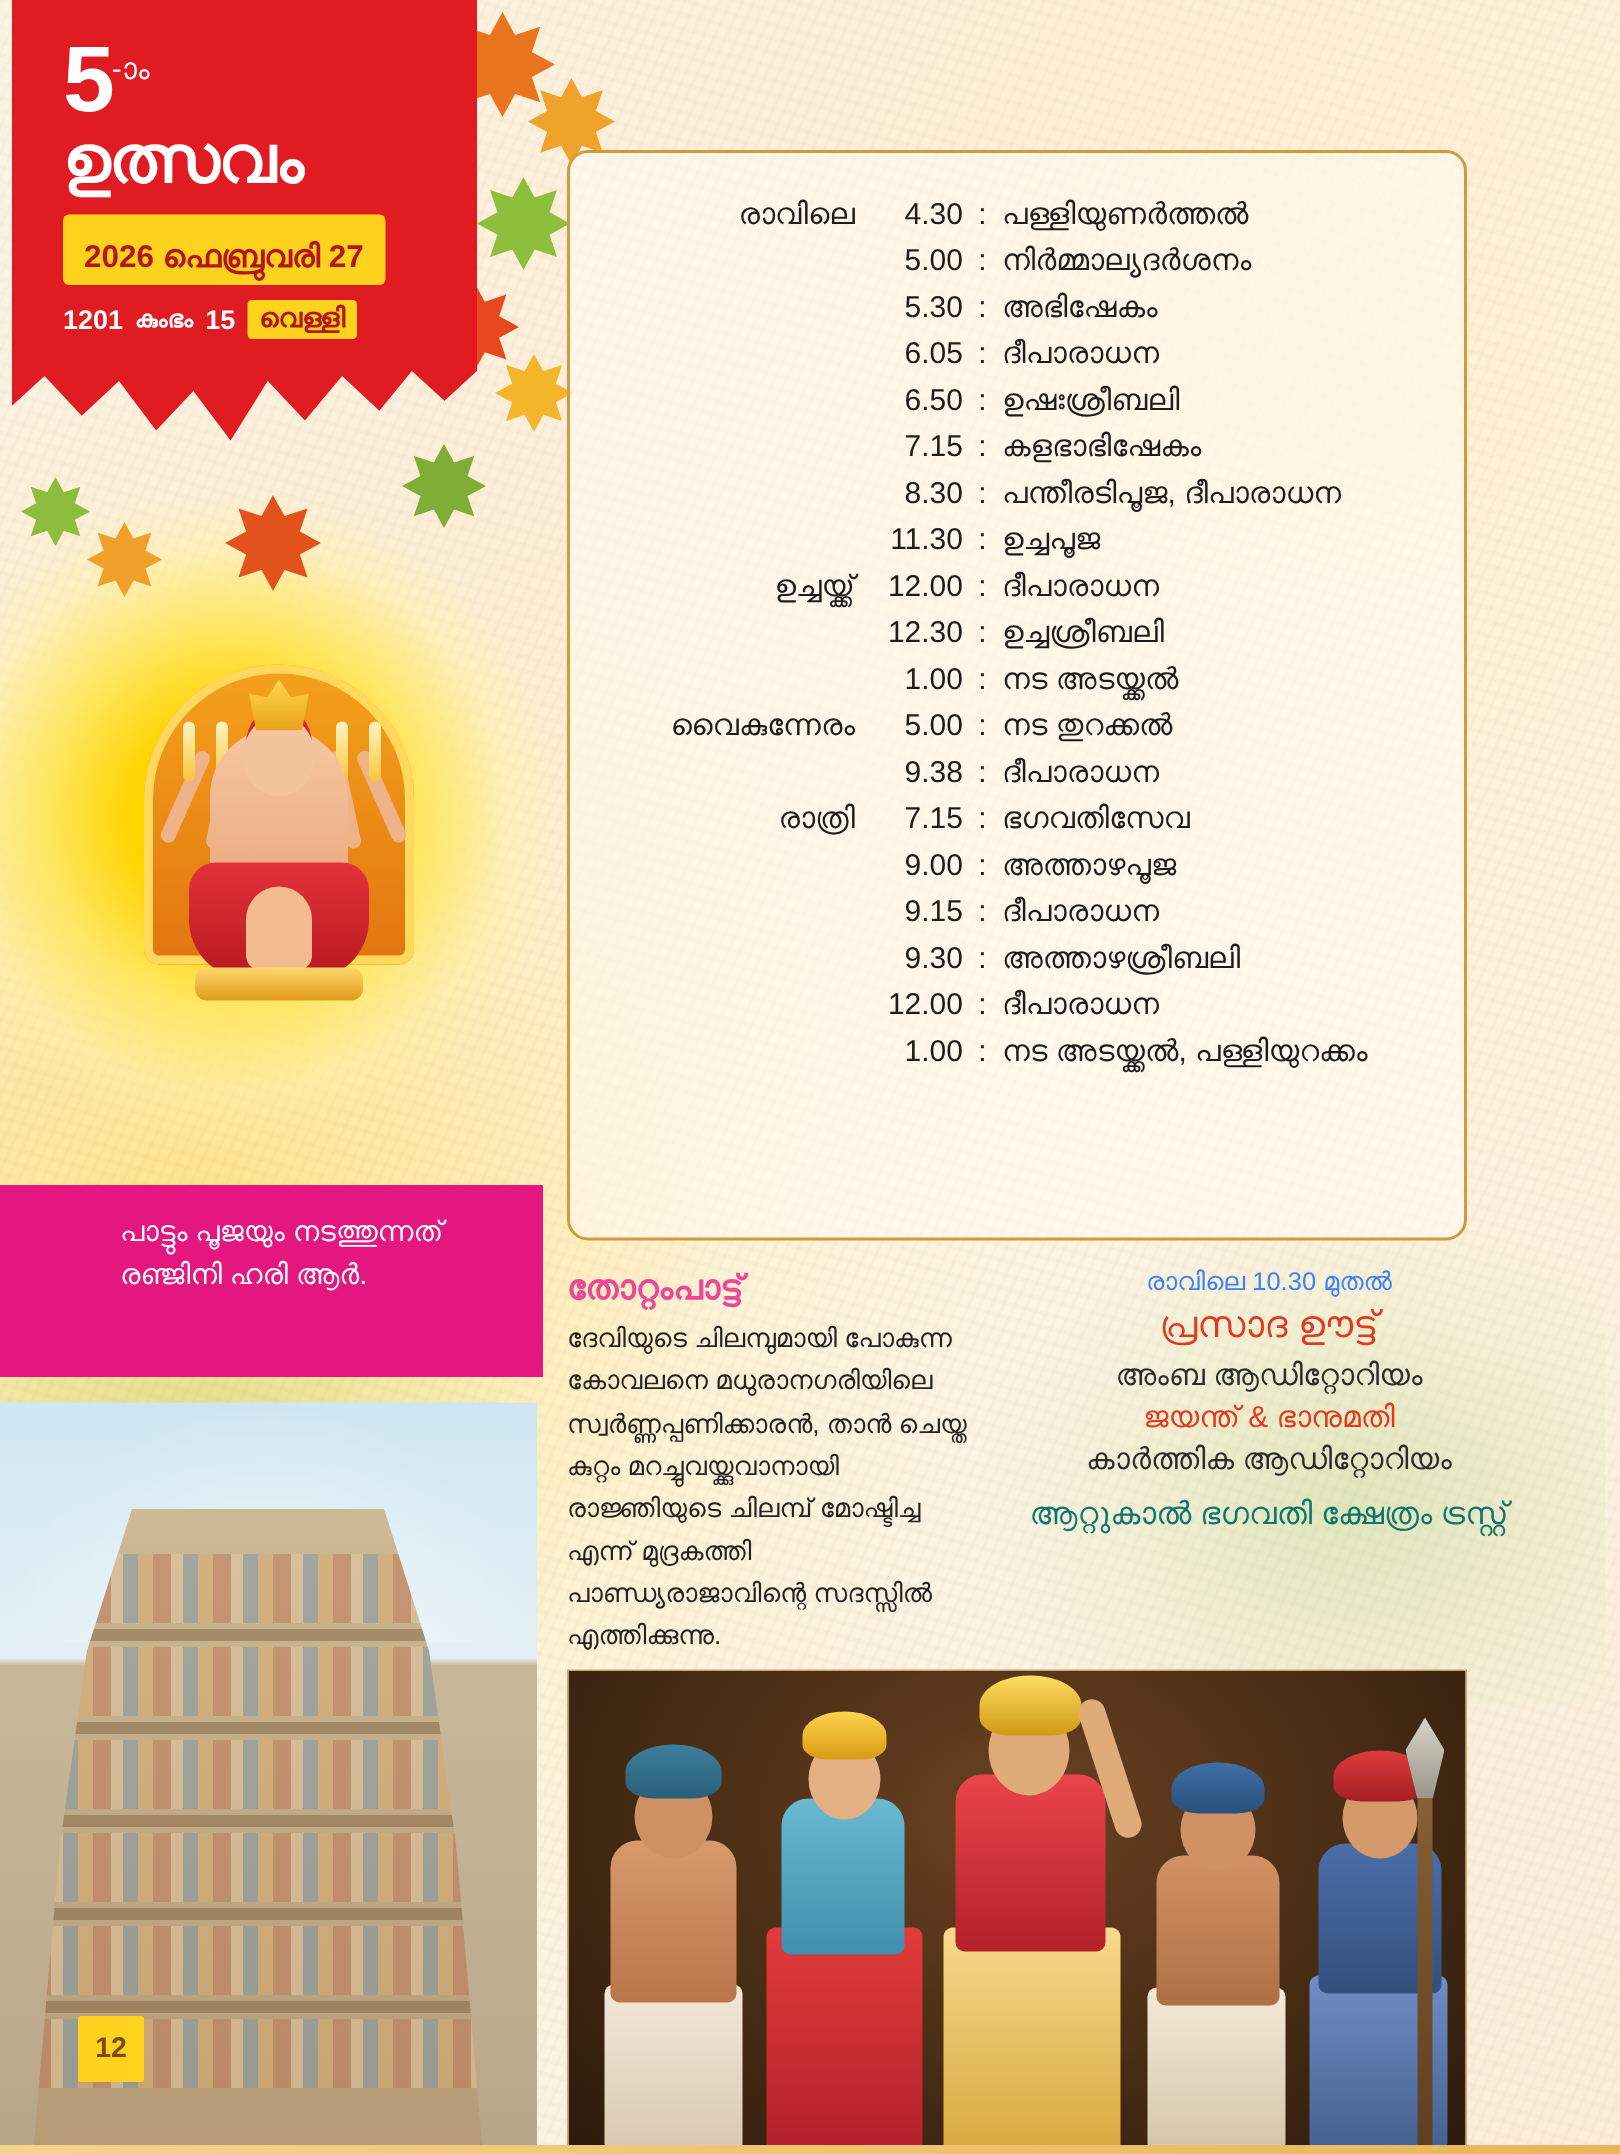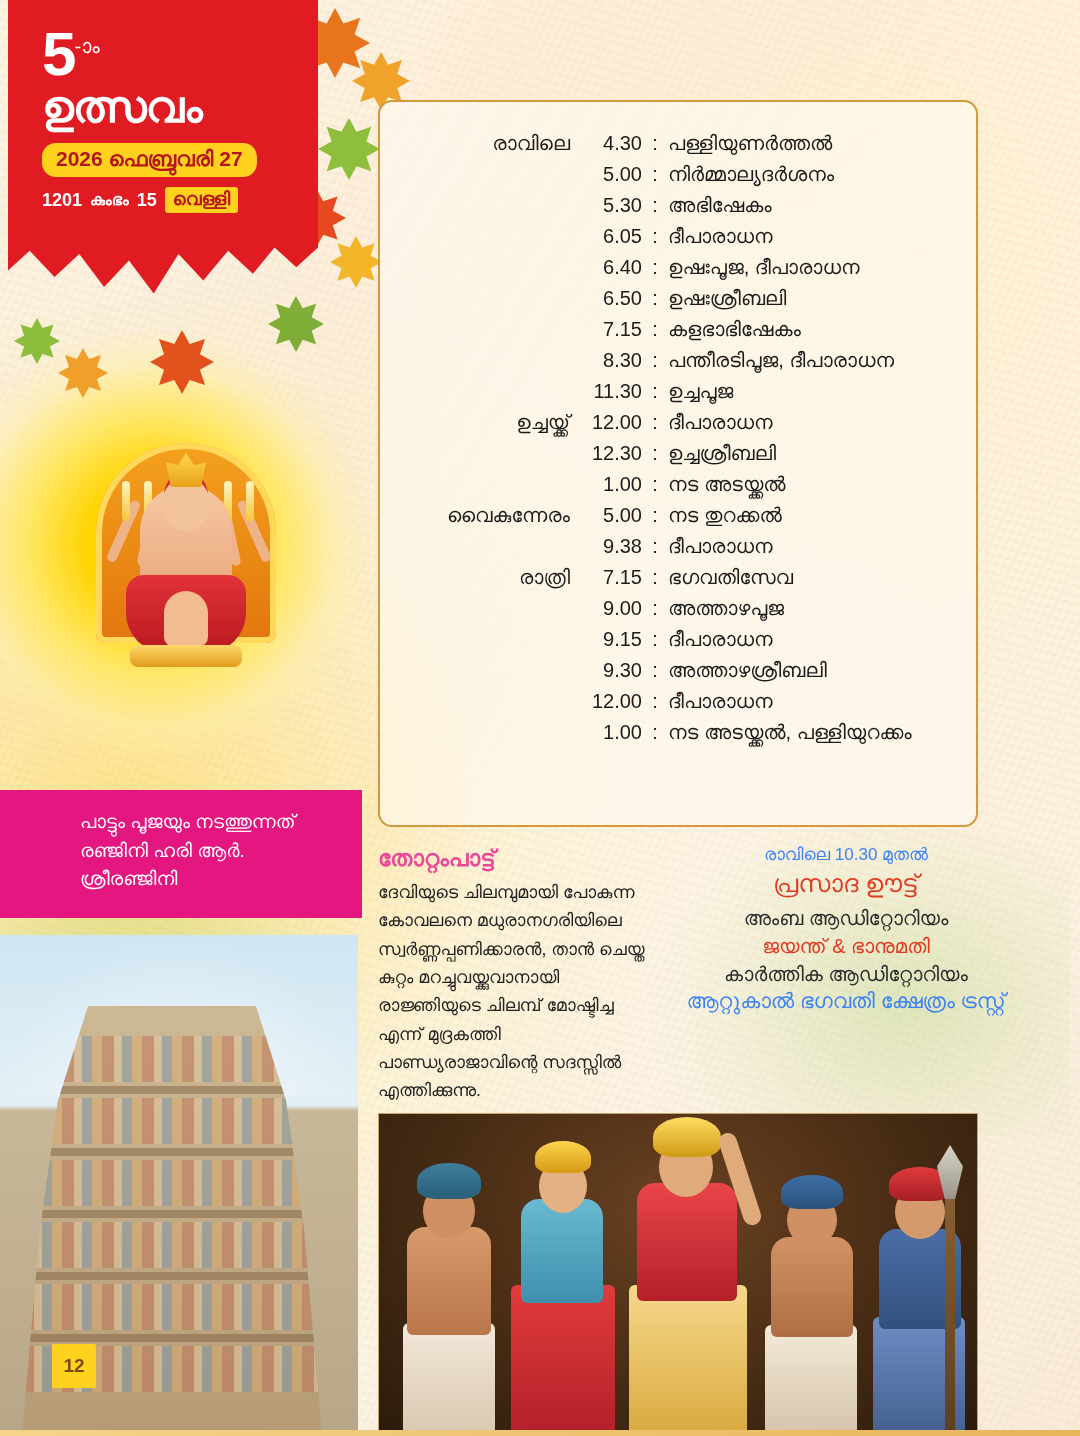--- a/index.html
+++ b/index.html
@@ -69,21 +69,21 @@
     letter-spacing: -2px;
   }
   .badge-num sup { font-size: 20px; font-weight: normal; }
   .badge-title {
     font-size: 44px; font-weight: bold; line-height: 1.1;
     margin-top: 2px; letter-spacing: -1px;
   }
   .badge-date {
     display: inline-block; background: #ffd21e; color: #b5161b;
     font-size: 21px; font-weight: bold;
-    padding: 4px 14px 6px; border-radius: 14px; margin-top: 12px;
+    padding: 17px 14px 6px; border-radius: 4px; margin-top: 12px;
   }
   .badge-sub {
     font-size: 18px; font-weight: bold; margin-top: 10px;
     display: flex; align-items: center; gap: 8px;
   }
   .badge-sub .yellow-chip {
     background: #ffd21e; color: #b5161b; padding: 2px 8px 3px; border-radius: 3px;
   }
 
   
@@ -223,21 +223,21 @@
   
   .rightinfo {
     position: absolute; right: 24px; top: 845px; width: 420px;
     text-align: center; z-index: 5;
   }
   .rightinfo .ln1 { font-size: 17px; color: #3b82f6; }
   .rightinfo .ln2 { font-size: 25px; color: #e03a1f; font-weight: normal; margin-top: 4px; }
   .rightinfo .ln3 { font-size: 20px; color: #2b2b2b; margin-top: 8px; text-align: center; }
   .rightinfo .ln4 { font-size: 20px; color: #e03a1f; margin-top: 5px; }
   .rightinfo .ln5 { font-size: 20px; color: #2b2b2b; margin-top: 5px; }
-  .rightinfo .ln6 { font-size: 21px; color: #3b82f6; margin-top: 3px; }
+  .rightinfo .ln6 { font-size: 21px; color: #0f766e; margin-top: 13px; }
 
   
   .bottom-photo {
     position: absolute; left: 378px; top: 1113px;
     width: 600px; height: 323px;
     background: radial-gradient(ellipse at 50% 30%, #6b4222 0%, #442a13 60%, #2b1a0c 100%);
     overflow: hidden; z-index: 5;
     border: 1px solid #c9a46c;
   }
   .fig { position: absolute; bottom: 0; }
@@ -301,21 +301,20 @@
   <div class="deity-saree"></div>
   <div class="deity-face"></div>
   <div class="deity-crown"></div>
   <div class="deity-child"></div>
   <div class="deity-base"></div>
 </div>
 
 <div class="pink-box">
   <div>പാട്ടും പൂജയും നടത്തുന്നത്</div>
   <div>രഞ്ജിനി ഹരി ആർ.</div>
-  <div>ശ്രീരഞ്ജിനി</div>
 </div>
 
 <div class="temple">
   <div class="temple-sky-glow"></div>
   <div class="gopuram">
     <div class="gopuram-figs" style="top:30px;"></div>
     <div class="gopuram-tier" style="top:80px;"></div>
     <div class="gopuram-figs" style="top:92px;"></div>
     <div class="gopuram-tier" style="top:142px;"></div>
     <div class="gopuram-figs" style="top:154px;"></div>
@@ -351,26 +350,20 @@
           <td class="event">അഭിഷേകം</td>
         </tr>
         <tr>
           <td class="period"></td>
           <td class="time">6.05</td>
           <td class="colon">:</td>
           <td class="event">ദീപാരാധന</td>
         </tr>
         <tr>
           <td class="period"></td>
-          <td class="time">6.40</td>
-          <td class="colon">:</td>
-          <td class="event">ഉഷഃപൂജ, ദീപാരാധന</td>
-        </tr>
-        <tr>
-          <td class="period"></td>
           <td class="time">6.50</td>
           <td class="colon">:</td>
           <td class="event">ഉഷഃശ്രീബലി</td>
         </tr>
         <tr>
           <td class="period"></td>
           <td class="time">7.15</td>
           <td class="colon">:</td>
           <td class="event">കളഭാഭിഷേകം</td>
         </tr>

